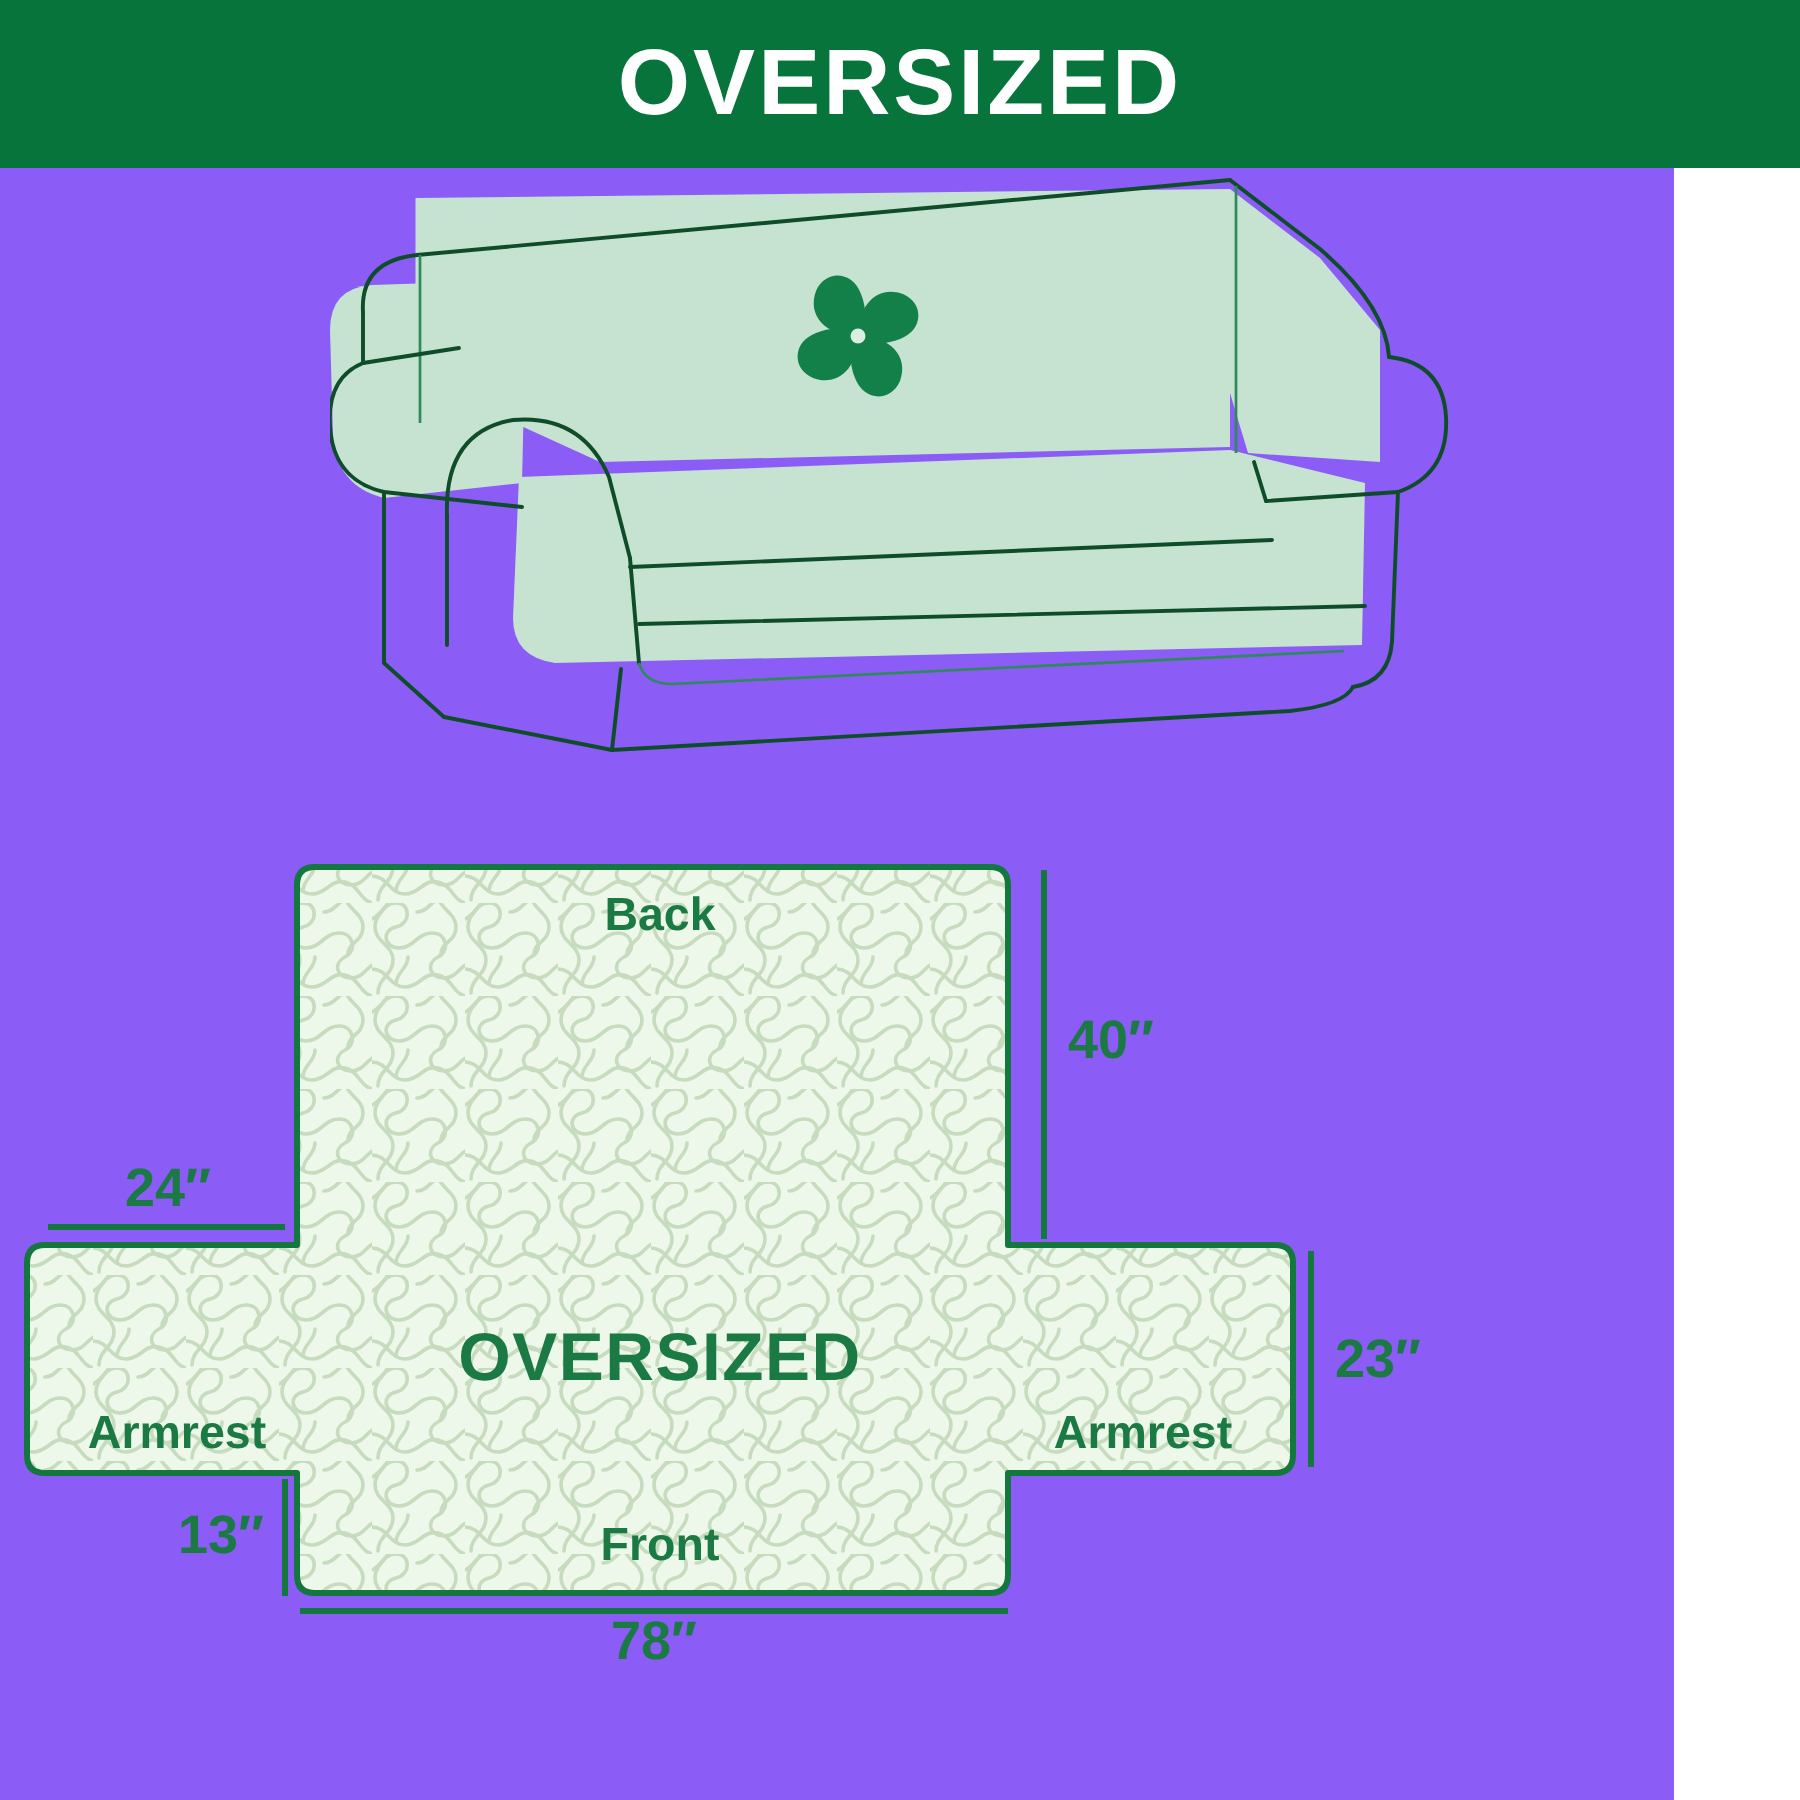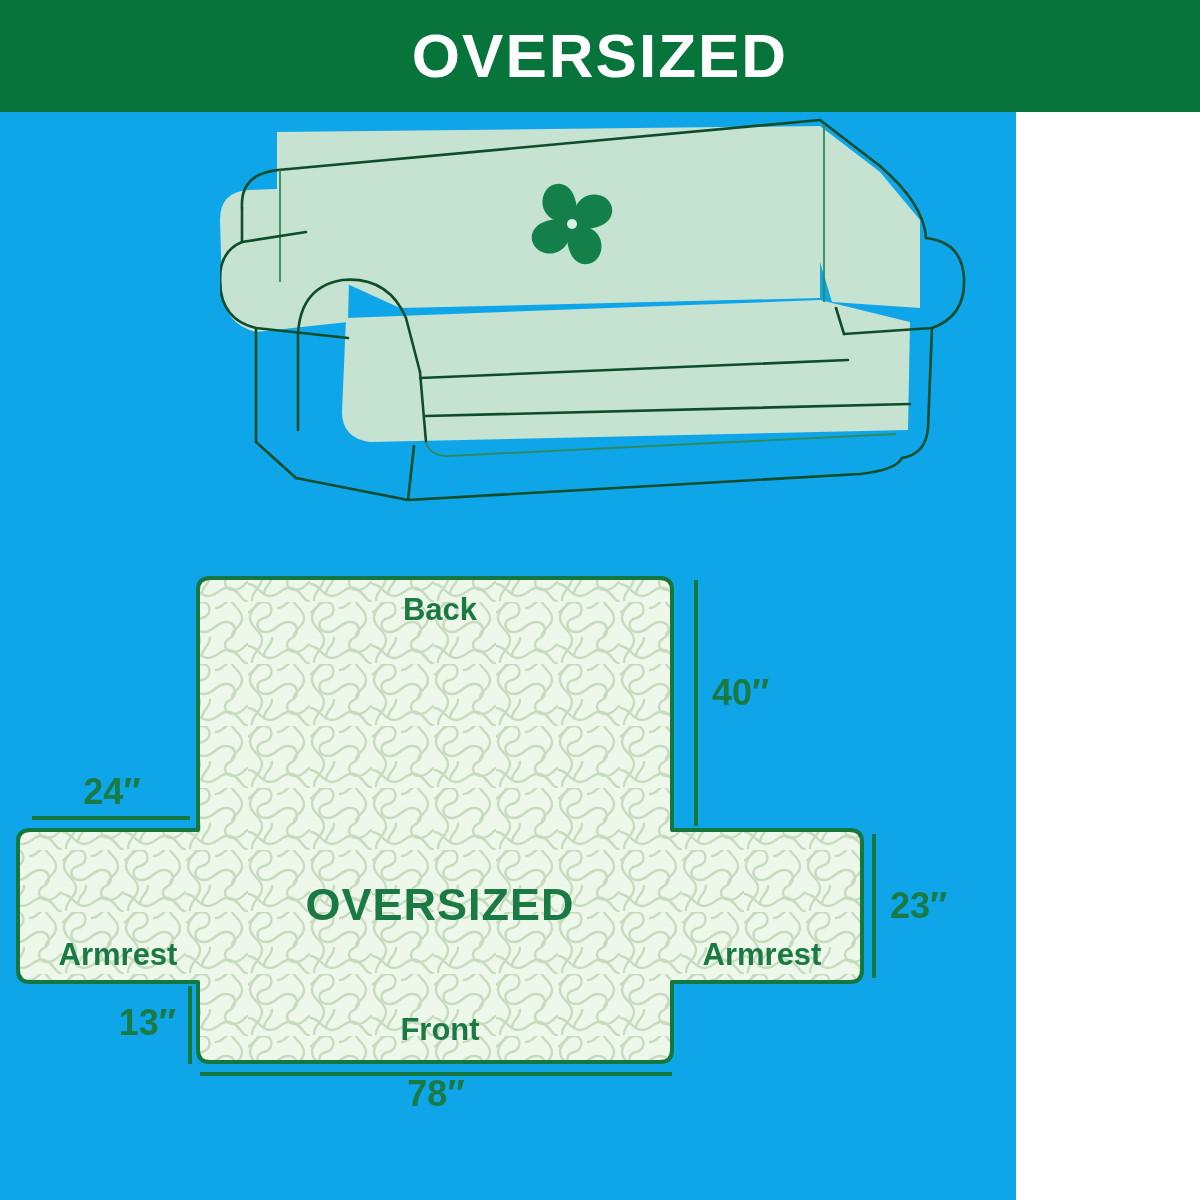--- a/index.html
+++ b/index.html
@@ -3,21 +3,21 @@
 <meta charset="utf-8">
 <style>
   html,body{margin:0;padding:0;}
   body{
     width:1200px;height:1200px;
     background:#ffffff;
     font-family:"Liberation Sans","DejaVu Sans",sans-serif;
     overflow:hidden;
     position:relative;
   }
-  #page{position:relative;width:1016px;height:1200px;background:#0ea5e9;}
+  #page{position:relative;width:1116px;height:1200px;background:#8b5cf6;}
 
   
   .banner{
     position:absolute;left:0;top:0;width:1200px;height:112px;
     background:#07743C;
     display:flex;align-items:center;justify-content:center;
   }
   .banner-title{
     color:#ffffff;
     font-size:62px;

